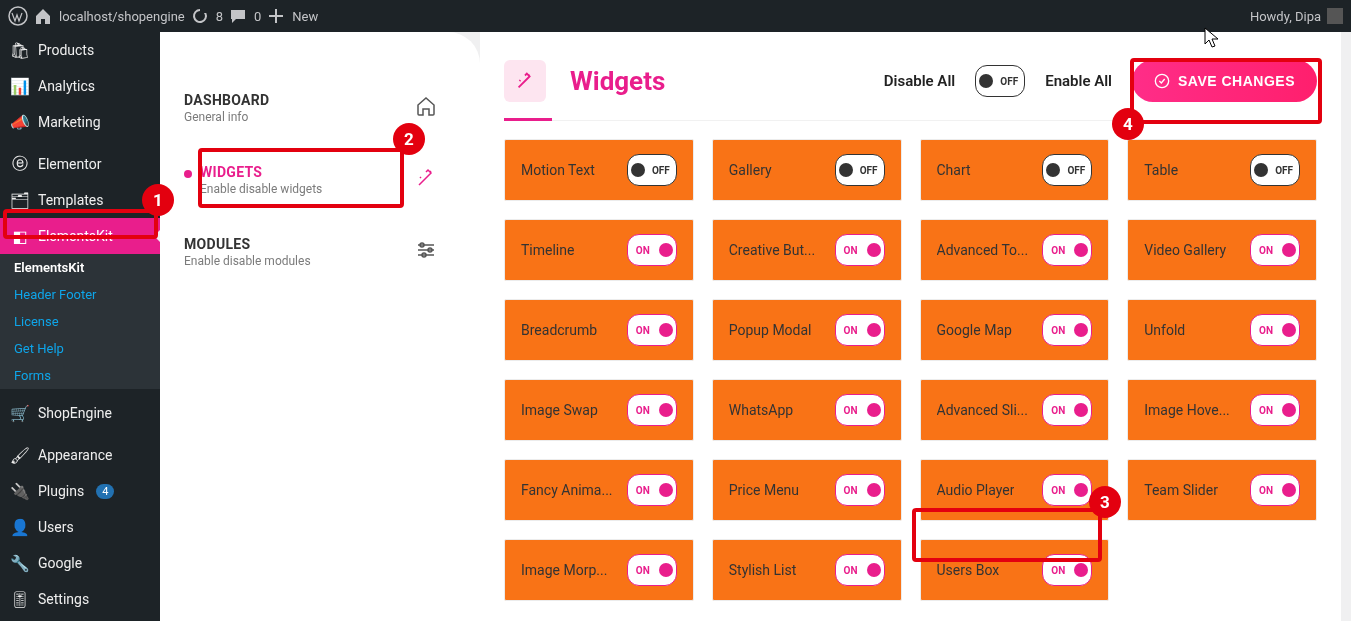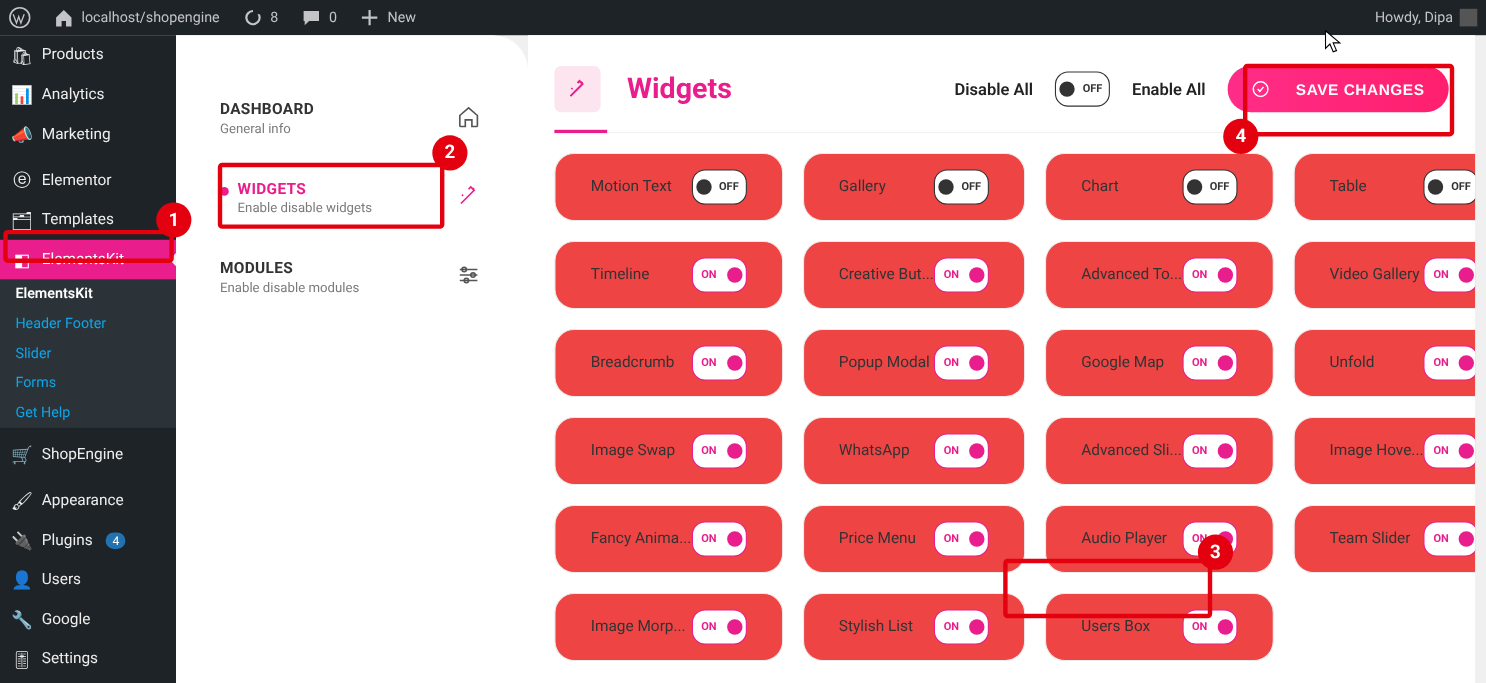--- a/index.html
+++ b/index.html
@@ -1,63 +1,63 @@
 <!DOCTYPE html>
 <html><head>
 <meta charset="utf-8">
 <style>
 * { box-sizing: border-box; margin: 0; padding: 0; }
 body { font-family: -apple-system, BlinkMacSystemFont, "Segoe UI", Roboto, sans-serif; font-size: 13px; color: #333; background: #f0f0f1; width: 1351px; height: 621px; overflow: hidden; position: relative; }
 
 
 .adminbar { height: 32px; background: #1d2327; color: #c3c4c7; display: flex; align-items: center; padding: 0 8px; font-size: 13px; justify-content: space-between; }
-.adminbar-left, .adminbar-right { display: flex; align-items: center; gap: 20px; }
+.adminbar-left, .adminbar-right { display: flex; align-items: center; gap: 5px; }
 .adminbar-item { display: flex; align-items: center; gap: 6px; color: #c3c4c7; cursor: pointer; }
 .adminbar svg { width: 20px; height: 20px; fill: #c3c4c7; }
 .avatar-sq { width: 16px; height: 16px; background: #555; display: inline-block; }
 
 
 .wp-sidebar { position: absolute; left: 0; top: 32px; bottom: 0; width: 160px; background: #1d2327; color: #c3c4c7; overflow-y: auto; }
 .wp-menu-item { display: flex; align-items: center; gap: 8px; padding: 8px 10px; cursor: pointer; font-size: 14px; color: #eee; }
 .wp-menu-item.active { background: #e91e8c; color: #fff; position: relative; }
 .wp-menu-item.active::after { content: ""; position: absolute; right: -0px; top: 50%; transform: translateY(-50%); border: 6px solid transparent; border-right-color: #f0f0f1; }
 .wp-menu-item .ic { width: 20px; height: 20px; display: flex; align-items: center; justify-content: center; font-size: 16px; }
 .wp-submenu { background: #2c3338; }
 .wp-submenu .subitem { padding: 6px 12px 6px 14px; font-size: 13px; color: #0ea5e9; cursor: pointer; }
 .wp-submenu .subitem.sub-active { color: #fff; font-weight: 600; }
 .badge-circle { background: #2271b1; color: #fff; border-radius: 10px; font-size: 11px; padding: 1px 6px; margin-left: 4px; }
 
 
-.settings-col { position: absolute; left: 160px; top: 32px; bottom: 0; width: 320px; background: #fff; padding: 40px 24px 24px 24px; border-top-right-radius: 32px; }
+.settings-col { position: absolute; left: 160px; top: 32px; bottom: 0; width: 320px; background: #fff; padding: 40px 24px 24px 8px; border-top-right-radius: 32px; }
 .settings-block { padding: 20px 16px; display: flex; align-items: flex-start; justify-content: space-between; gap: 12px; cursor: pointer; border-radius: 6px; }
 .settings-block.active { color: #e91e8c; }
 .settings-block .titles .t1 { font-weight: 700; font-size: 14px; letter-spacing: .3px; }
 .settings-block.active .titles .t1 { color: #e91e8c; }
 .settings-block .titles .t2 { font-size: 12px; color: #7b7b7b; margin-top: 2px; }
 .settings-block .dot { width: 8px; height: 8px; background: #e91e8c; border-radius: 50%; margin-top: 6px; margin-right: 8px; flex: 0 0 auto; }
 .settings-block .left { display: flex; align-items: flex-start; }
 .settings-block .icn { width: 28px; height: 28px; display: flex; align-items: center; justify-content: center; color: #555; }
 .settings-block.active .icn { color: #e91e8c; }
 .settings-block-wrap { position: relative; }
 
 
 .main-panel { position: absolute; left: 480px; right: 10px; top: 32px; bottom: 0; background: #fff; padding: 28px 24px 24px 24px; overflow: hidden; }
 .panel-header { display: flex; align-items: center; justify-content: space-between; padding-bottom: 18px; }
 .panel-title-wrap { display: flex; align-items: center; gap: 24px; }
 .title-icon { width: 42px; height: 42px; background: #fde5f0; border-radius: 6px; display: flex; align-items: center; justify-content: center; color: #e91e8c; }
 .panel-title { font-size: 26px; font-weight: 700; color: #e91e8c; }
 .panel-actions { display: flex; align-items: center; gap: 20px; }
 .link-action { font-size: 15px; font-weight: 600; color: #222; cursor: pointer; }
-.save-btn { background: linear-gradient(90deg,#ff2d88,#ff1f6d); color: #fff; border: none; padding: 13px 22px; border-radius: 30px; font-weight: 700; font-size: 14px; letter-spacing: .5px; cursor: pointer; display: flex; align-items: center; gap: 24px; }
+.save-btn { background: linear-gradient(90deg,#ff2d88,#ff1f6d); color: #fff; border: none; padding: 13px 22px; border-radius: 30px; font-weight: 700; font-size: 14px; letter-spacing: .5px; cursor: pointer; display: flex; align-items: center; gap: 8px; }
 .tab-underline { border-bottom: 1px solid #f1f1f1; margin-bottom: 18px; position: relative; }
 .tab-underline::before { content:""; position:absolute; left:0; bottom:-1px; width:48px; height:3px; background:#e91e8c; }
 
 
 .widget-grid { display: grid; grid-template-columns: repeat(4, 1fr); gap: 18px; }
-.widget-card { border: 1px solid #ececec; border-radius: 18px; padding: 14px 32px; display: flex; align-items: center; justify-content: space-between; background: #ef4444; font-size: 14px; color: #333; }
+.widget-card { border: 1px solid #ececec; border-radius: 2px; padding: 14px 16px; display: flex; align-items: center; justify-content: space-between; background: #f97316; font-size: 14px; color: #333; }
 .widget-card .wname { white-space: nowrap; overflow: hidden; text-overflow: ellipsis; max-width: 110px; }
 
 
 .toggle { width: 50px; height: 32px; border-radius: 12px; position: relative; font-size: 10px; font-weight: 700; display: flex; align-items: center; cursor: pointer; }
 .toggle.off { background: #fff; border: 1.5px solid #333; color: #333; justify-content: flex-end; padding-right: 6px; }
 .toggle.off::before { content:""; width:14px; height:14px; background:#333; border-radius:50%; position:absolute; left:3px; }
 .toggle.on { background: #fff; border: 1.5px solid #e91e8c; color: #e91e8c; justify-content: flex-start; padding-left: 8px; }
 .toggle.on::before { content:""; width:14px; height:14px; background:#e91e8c; border-radius:50%; position:absolute; right:3px; }
 
 
@@ -136,23 +136,23 @@
       <span class="ic">🗂</span>
       <span>Templates</span>
     </div>
   <div class="wp-menu-item active">
       <span class="ic">◧</span>
       <span>ElementsKit</span>
     </div>
   <div class="wp-submenu">
     <div class="subitem sub-active">ElementsKit</div>
     <div class="subitem">Header Footer</div>
-    <div class="subitem">Slider</div>
+    <div class="subitem">License</div>
+    <div class="subitem">Get Help</div>
     <div class="subitem">Forms</div>
-    <div class="subitem">Get Help</div>
   </div>
   <div style="height:6px"></div>
   <div class="wp-menu-item">
       <span class="ic">🛒</span>
       <span>ShopEngine</span>
     </div>
   <div style="height:6px"></div>
   <div class="wp-menu-item">
       <span class="ic">🖌</span>
       <span>Appearance</span>

